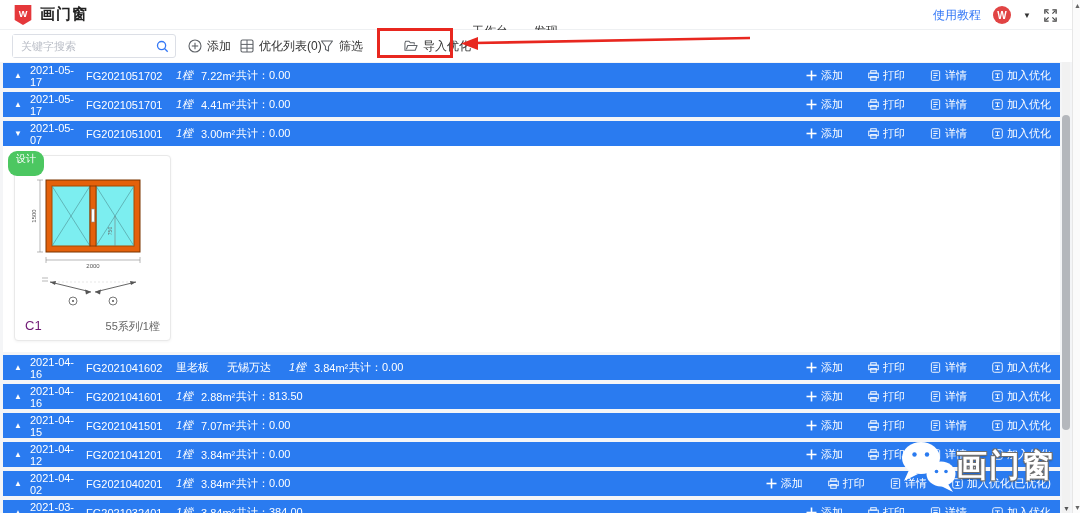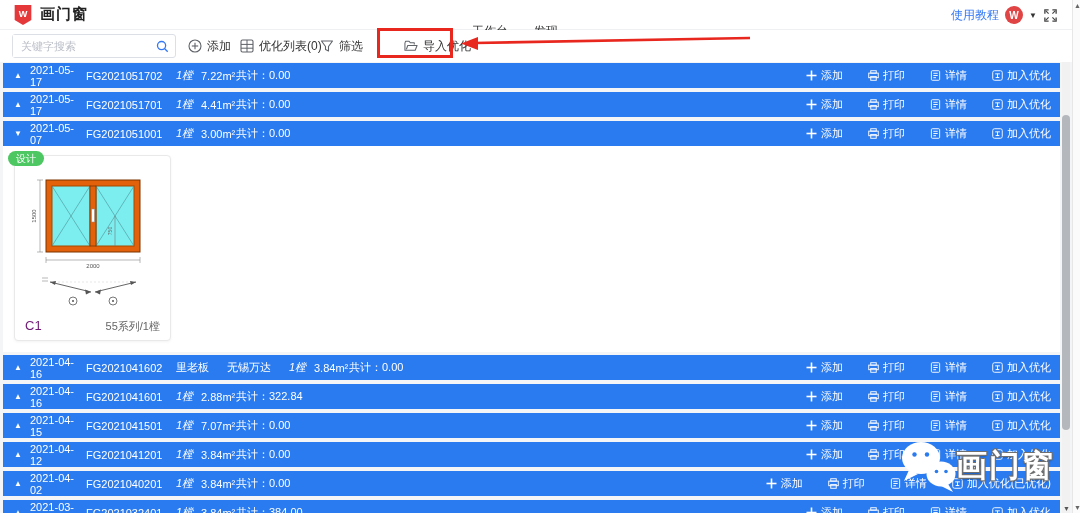--- a/index.html
+++ b/index.html
@@ -8,21 +8,21 @@
   .app { position:absolute; inset:0; width:1080px; height:513px; background:#fff; }
 
   
   .header { position:absolute; top:0; left:0; width:1072px; height:30px; background:#fff;
             border-bottom:1px solid #eef0f2; display:flex; align-items:center; z-index:2; }
   .logo { display:flex; align-items:center; gap:7px; margin-left:13px; }
   .logo-badge { width:20px; height:22px; }
   .logo-name { font-size:15px; font-weight:bold; color:#222; letter-spacing:1px; }
   .top-nav { position:absolute; left:472px; top:0; height:30px; display:flex; align-items:center; gap:26px; }
   .top-nav a { font-size:12px; color:#333; text-decoration:none; cursor:pointer;margin-top:32px; }
-  .header-right { position:absolute; right:14px; top:0; height:30px; display:flex; align-items:center; gap:6px; }
+  .header-right { position:absolute; right:14px; top:0; height:30px; display:flex; align-items:center; gap:12px; }
   .tutorial { font-size:12px; color:#3478f6; text-decoration:none; cursor:pointer; }
   .avatar { width:18px; height:18px; border-radius:50%; background:#e14444; color:#fff; font-size:10px;
             font-weight:bold; display:flex; align-items:center; justify-content:center; cursor:pointer; }
   .caret { font-size:8px; color:#333; cursor:pointer; }
   .fs-icon { width:15px; height:15px; cursor:pointer; }
 
   
   .toolbar { position:absolute; top:30px; left:0; width:1072px; height:32px; background:#fff; z-index:2; }
   .search { position:absolute; left:12px; top:4px; width:164px; height:24px; border:1px solid #dcdfe6;
             border-radius:3px; background:#fff;padding-left:16px; }
@@ -58,21 +58,21 @@
   .r-actions { margin-left:auto; display:flex; gap:25px; padding-right:9px; }
   .r-actions button { background:none; border:none; color:#fff; font-size:11px; display:flex;
                       align-items:center; gap:4px; cursor:pointer; font-family:inherit; padding:0; }
   .r-actions svg { width:11px; height:11px; }
 
   
   .expanded { width:1057px; margin-left:3px; height:206px; background:#fff; margin-bottom:3px; position:relative; }
   .card { position:absolute; left:11px; top:9px; width:157px; height:186px; background:#fff;
           border:1px solid #e9e9e9; border-radius:4px; box-shadow:0 1px 3px rgba(0,0,0,.05); cursor:pointer; }
   .badge { position:absolute; left:-7px; top:-5px; background:#4cc761; color:#fff; font-size:10px;
-           padding:1px 8px 0; border-radius:9px; z-index:2; }
+           padding:1px 8px 10px; border-radius:9px; z-index:2; }
   .win-svg { position:absolute; left:3px; top:14px; width:150px; height:140px; }
   .card-foot { position:absolute; left:0; right:0; bottom:6px; display:flex; justify-content:space-between;
                padding:0 10px; align-items:baseline; }
   .cf-name { font-size:13px; color:#701a75; }
   .cf-series { font-size:11px; color:#666;margin-top:40px; }
 
   
   .iscroll { position:absolute; right:2px; top:0; width:8px; height:451px; background:#f1f1f1; cursor:pointer; }
   .iscroll .thumb { position:absolute; left:0; top:53px; width:8px; height:315px; background:#b4b7bc; border-radius:4px; }
   .iscroll .dn { position:absolute; bottom:1px; left:1px; font-size:7px; color:#555; }
@@ -406,21 +406,21 @@
       </button>
     </span>
   </div>
         <div class="row">
     <span class="r-expand">▲</span>
     <span class="r-date">2021-04-16</span>
     <span class="r-code">FG2021041601</span>
 
     <span class="r-units">1樘</span>
     <span class="r-area">2.88m²</span>
-    <span class="r-total">共计：322.84</span>
+    <span class="r-total">共计：813.50</span>
     <span class="r-actions">
       <button>
         <svg viewBox="0 0 11 11">
           <line x1="5.5" y1="0.5" x2="5.5" y2="10.5" stroke="#fff" stroke-width="1.6"></line>
           <line x1="0.5" y1="5.5" x2="10.5" y2="5.5" stroke="#fff" stroke-width="1.6"></line>
         </svg>
         <span>添加</span>
       </button>
       <button>
         <svg viewBox="0 0 12 12">

